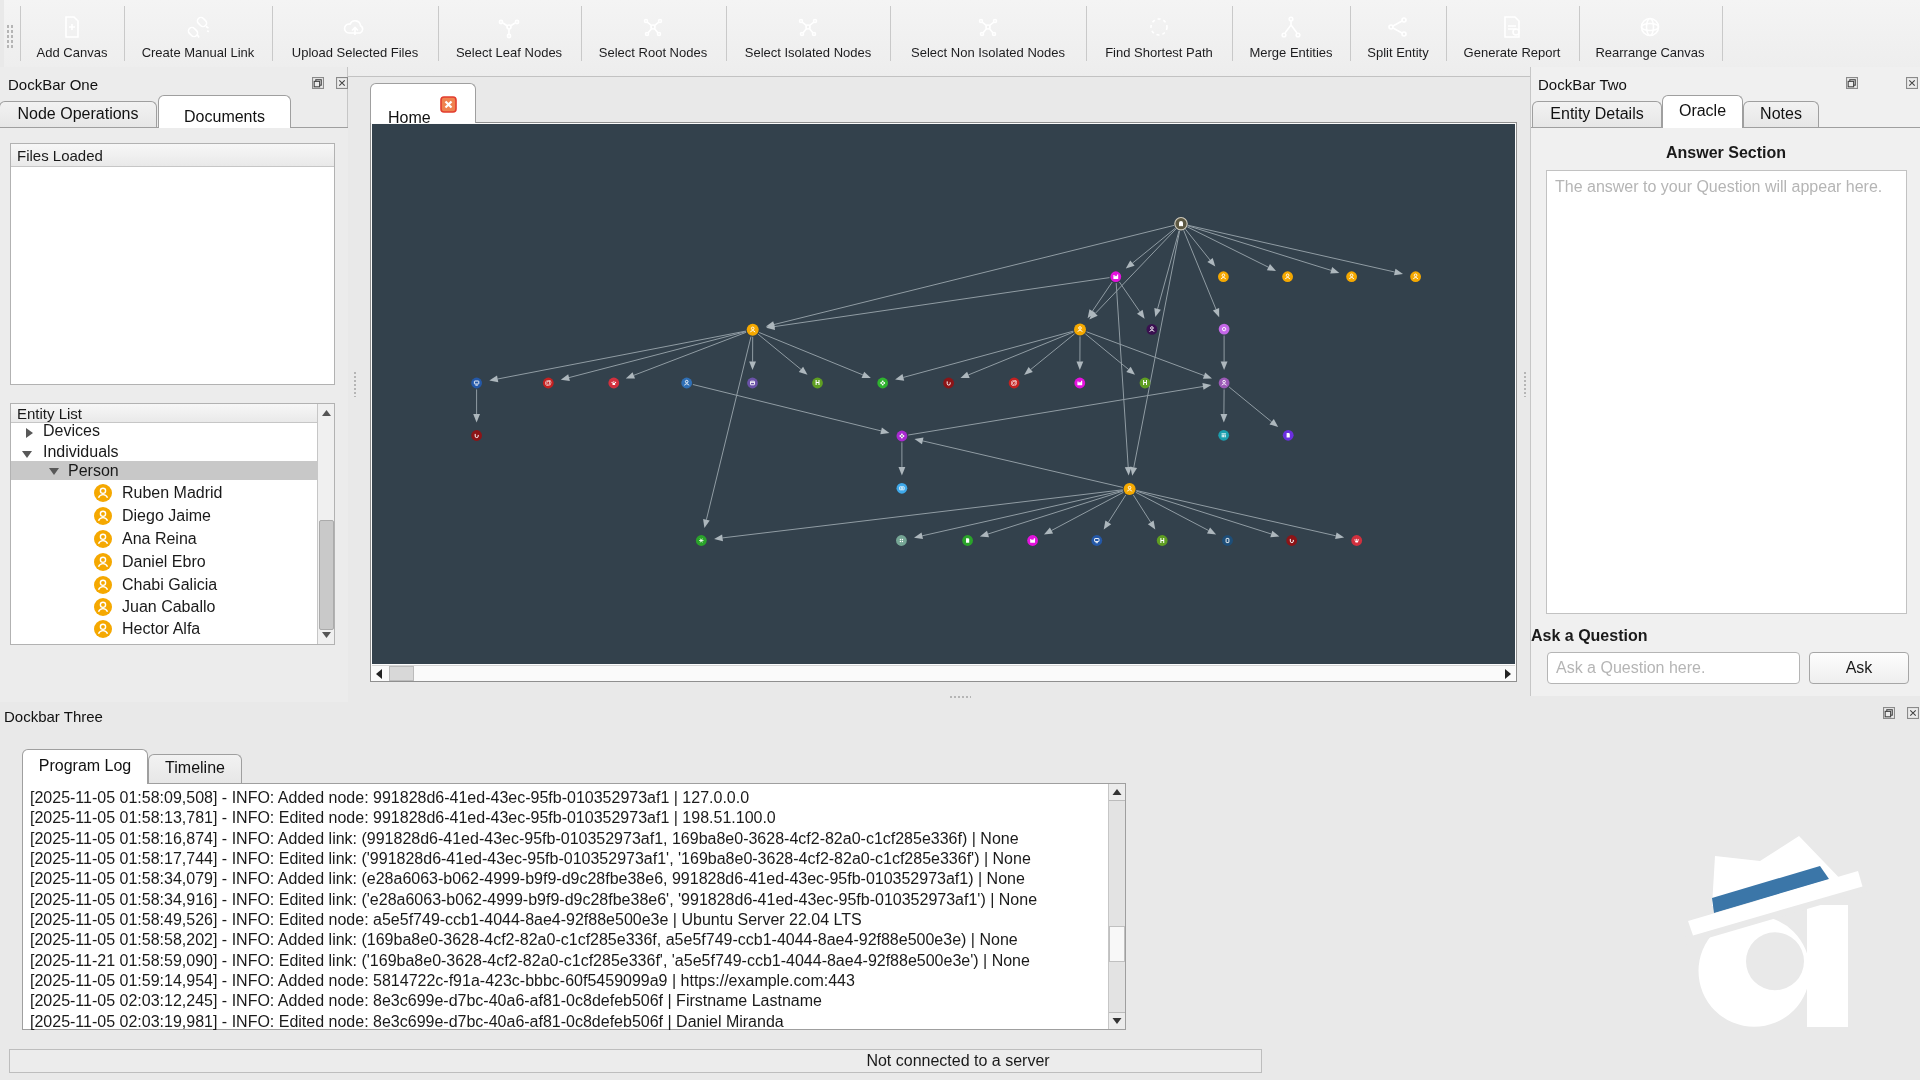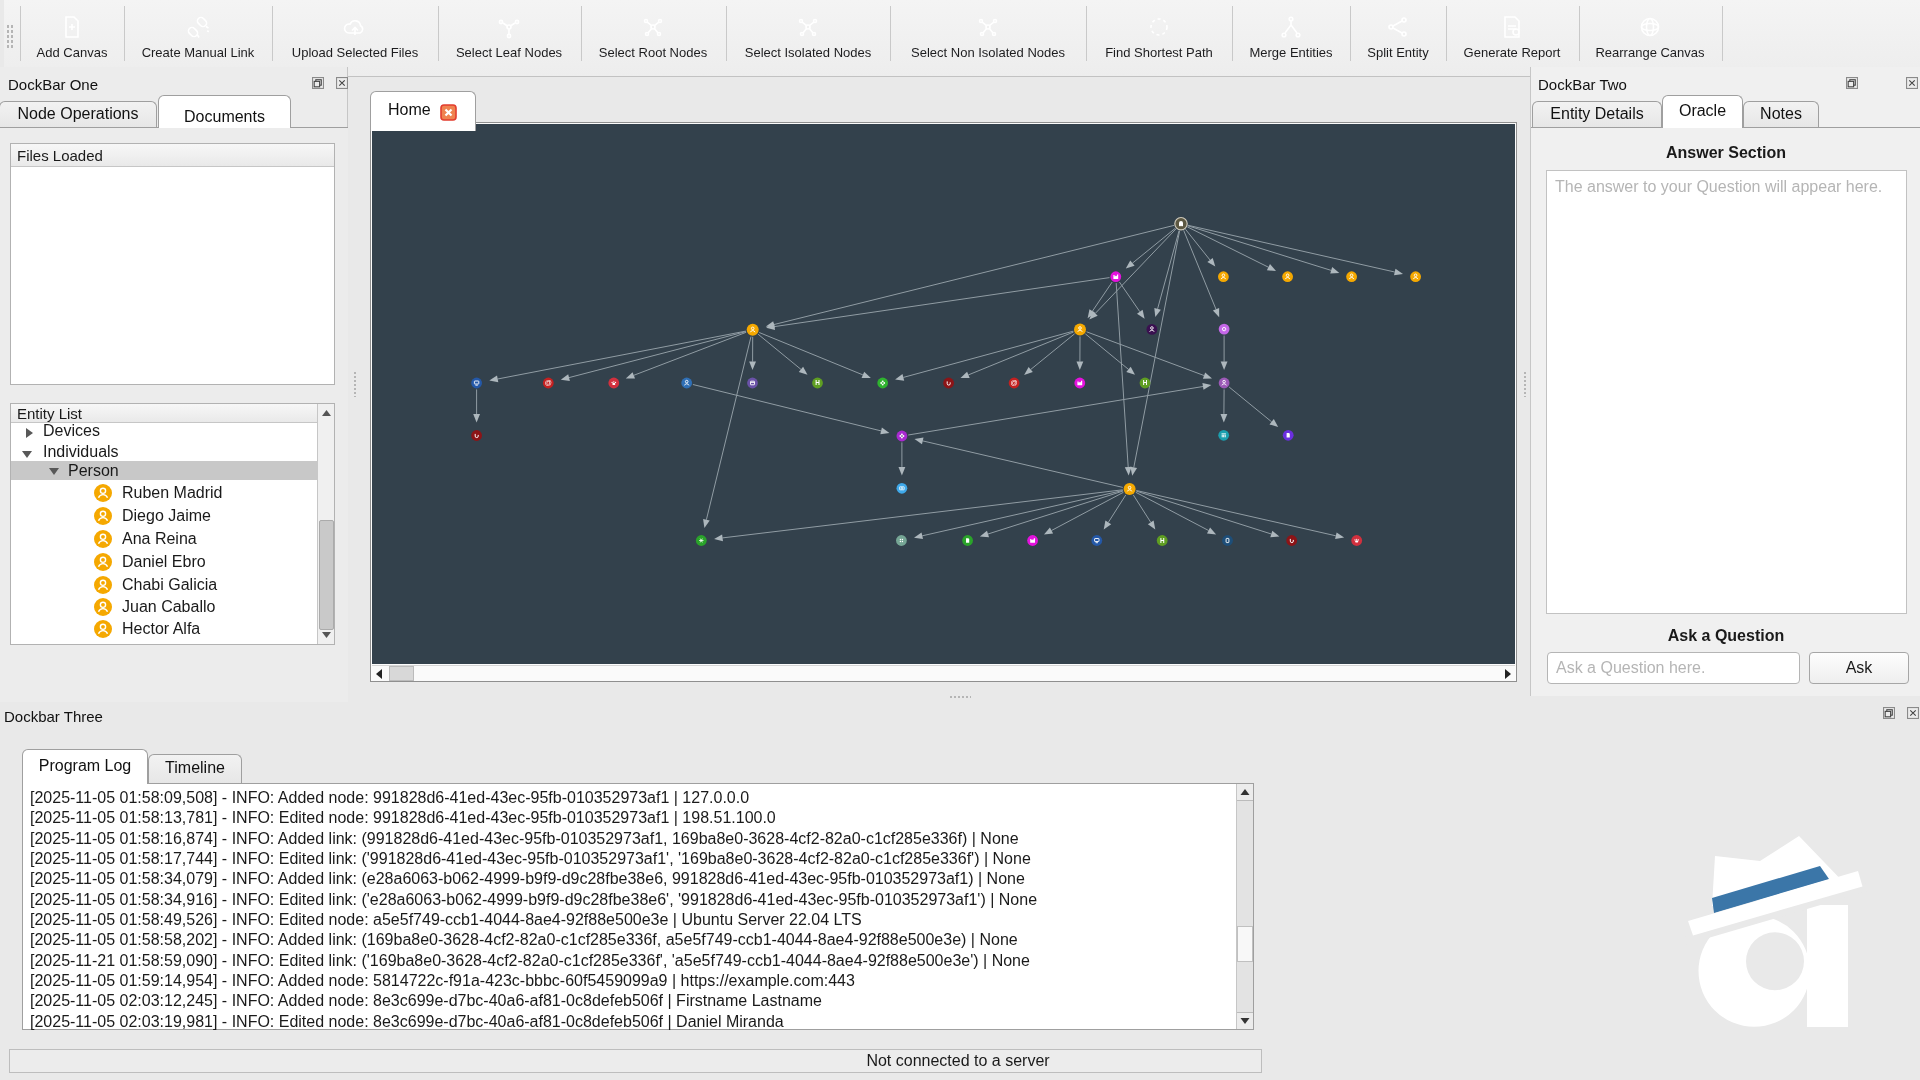--- a/index.html
+++ b/index.html
@@ -276,21 +276,21 @@
           <circle cx="9" cy="6.8" r="2.6" fill="none" stroke="#fff" stroke-width="1.4"></circle>
           <path d="M4.5 13.8 A 4.8 4.8 0 0 1 13.5 13.8" fill="none" stroke="#fff" stroke-width="1.4"></path>
         </svg>
         <span>Hector Alfa</span>
       </div>
   </div>
 </div>
 <div class="vgrip" style="left:353px;top:371px"></div>
 
 <div class="abs" style="left:370px;top:83px;width:1147px;height:599px">
-  <div class="tab act" style="left:0;top:8px;width:106px;height:40px;padding-top:9px;text-align:left">
+  <div class="tab act" style="left:0;top:0;width:106px;height:40px;padding-top:25px;text-align:left">
     <span style="margin-left:17px">Home</span>
     <svg style="position:absolute;left:69px;top:12px" width="17" height="17" viewBox="0 0 17 17">
       <rect x="1" y="1" width="15" height="15" rx="3" fill="#ef8350" stroke="#e23d2e" stroke-width="1.6"></rect>
       <path d="M5.5 5.5 L11.5 11.5 M11.5 5.5 L5.5 11.5" stroke="#fff" stroke-width="2.2"></path>
     </svg>
   </div>
   <div class="abs" style="left:0;top:39px;width:1147px;height:560px;border:1px solid #8f8f8f;background:#fcfcfc">
     <div class="abs" style="left:1px;top:1px;width:1143px;height:540px;background:#33414c">
       <svg width="1143" height="540" viewBox="0 0 1143 540" style="position:absolute;left:0;top:0">
           <g stroke="#b4bfc5" stroke-width="1" opacity="0.72">
@@ -591,41 +591,41 @@
       <path d="M3 3 L8 8 M8 3 L3 8" stroke="#444" stroke-width="1"></path>
     </svg>
   <div class="tab" style="left:1px;top:34px;width:130px;height:27px;padding-top:3px">Entity Details</div>
   <div class="tab act" style="left:131px;top:28px;width:81px;height:33px;padding-top:6px">Oracle</div>
   <div class="tab" style="left:212px;top:34px;width:76px;height:27px;padding-top:3px">Notes</div>
   <div class="abs" style="left:0;top:60px;width:389px;height:569px;border-top:1px solid #9f9f9f;background:#f0f0f0"></div>
   <div class="abs" style="left:0;top:77px;width:390px;text-align:center;font-size:16px;font-weight:600">Answer Section</div>
   <div class="abs" style="left:15px;top:103px;width:361px;height:444px;background:#fff;border:1px solid #c2c2c2;font-size:16px">
     <div class="ph" style="margin:7px 0 0 8px">The answer to your Question will appear here.</div>
   </div>
-  <div class="abs" style="left:0;top:560px;width:390px;text-align:center;font-size:16px;font-weight:600">Ask a Question</div>
+  <div class="abs" style="left:0;top:560px;width:390px;font-size:16px;font-weight:600">Ask a Question</div>
   <div class="abs" style="left:16px;top:585px;width:253px;height:32px;background:#fff;border:1px solid #b5b5b5;border-radius:4px;font-size:16px">
     <div class="ph" style="margin:6px 0 0 8px">Ask a Question here.</div>
   </div>
   <div class="btn" style="left:278px;top:585px;width:100px;height:32px;padding-top:6px">Ask</div>
 </div>
 <div class="vgrip" style="left:1523px;top:371px"></div>
 
 <div class="dktitle" style="left:4px;top:708px">Dockbar Three</div>
 <svg style="position:absolute;left:1883px;top:707px" width="12" height="12" viewBox="0 0 11 11">
     <rect x="0.5" y="0.5" width="10" height="10" fill="#ececec" stroke="#8a8a8a"></rect>
     <rect x="3.5" y="2.5" width="5" height="5" fill="none" stroke="#444" stroke-width="1"></rect>
     <rect x="2" y="4" width="5" height="5" fill="#ececec" stroke="#444" stroke-width="1"></rect>
   </svg>
 <svg style="position:absolute;left:1907px;top:707px" width="12" height="12" viewBox="0 0 11 11">
     <rect x="0.5" y="0.5" width="10" height="10" fill="#ececec" stroke="#8a8a8a"></rect>
     <path d="M3 3 L8 8 M8 3 L3 8" stroke="#444" stroke-width="1"></path>
   </svg>
 <div class="tab act" style="left:22px;top:749px;width:126px;height:35px;padding-top:7px">Program Log</div>
 <div class="tab" style="left:148px;top:754px;width:94px;height:30px;padding-top:4px">Timeline</div>
-<div class="abs" style="left:22px;top:783px;width:1232px;height:247px;background:#fff;border:1px solid #9f9f9f">
+<div class="abs" style="left:22px;top:783px;width:1104px;height:247px;background:#fff;border:1px solid #9f9f9f">
   <div class="abs" style="left:7px;top:4px;width:1195px;font-size:16px;line-height:20.35px;white-space:nowrap;overflow:hidden">
       <div>[2025-11-05 01:58:09,508] - INFO: Added node: 991828d6-41ed-43ec-95fb-010352973af1 | 127.0.0.0</div>
       <div>[2025-11-05 01:58:13,781] - INFO: Edited node: 991828d6-41ed-43ec-95fb-010352973af1 | 198.51.100.0</div>
       <div>[2025-11-05 01:58:16,874] - INFO: Added link: (991828d6-41ed-43ec-95fb-010352973af1, 169ba8e0-3628-4cf2-82a0-c1cf285e336f) | None</div>
       <div>[2025-11-05 01:58:17,744] - INFO: Edited link: ('991828d6-41ed-43ec-95fb-010352973af1', '169ba8e0-3628-4cf2-82a0-c1cf285e336f') | None</div>
       <div>[2025-11-05 01:58:34,079] - INFO: Added link: (e28a6063-b062-4999-b9f9-d9c28fbe38e6, 991828d6-41ed-43ec-95fb-010352973af1) | None</div>
       <div>[2025-11-05 01:58:34,916] - INFO: Edited link: ('e28a6063-b062-4999-b9f9-d9c28fbe38e6', '991828d6-41ed-43ec-95fb-010352973af1') | None</div>
       <div>[2025-11-05 01:58:49,526] - INFO: Edited node: a5e5f749-ccb1-4044-8ae4-92f88e500e3e | Ubuntu Server 22.04 LTS</div>
       <div>[2025-11-05 01:58:58,202] - INFO: Added link: (169ba8e0-3628-4cf2-82a0-c1cf285e336f, a5e5f749-ccb1-4044-8ae4-92f88e500e3e) | None</div>
       <div>[2025-11-21 01:58:59,090] - INFO: Edited link: ('169ba8e0-3628-4cf2-82a0-c1cf285e336f', 'a5e5f749-ccb1-4044-8ae4-92f88e500e3e') | None</div>

